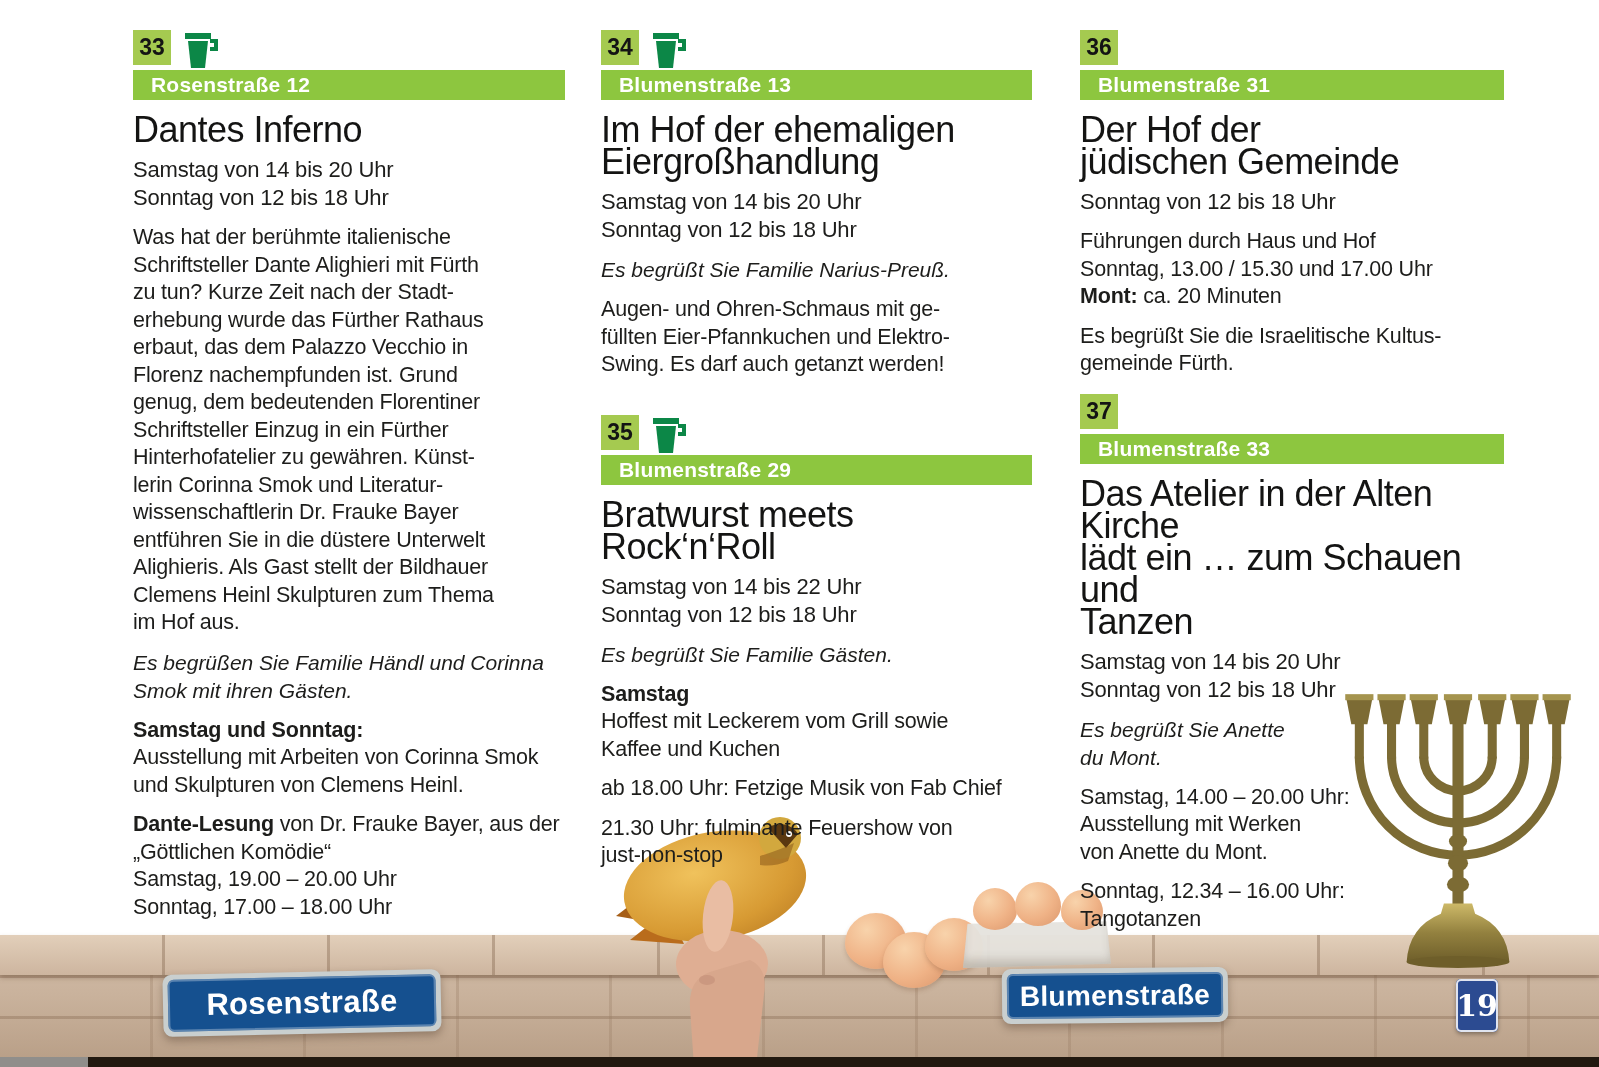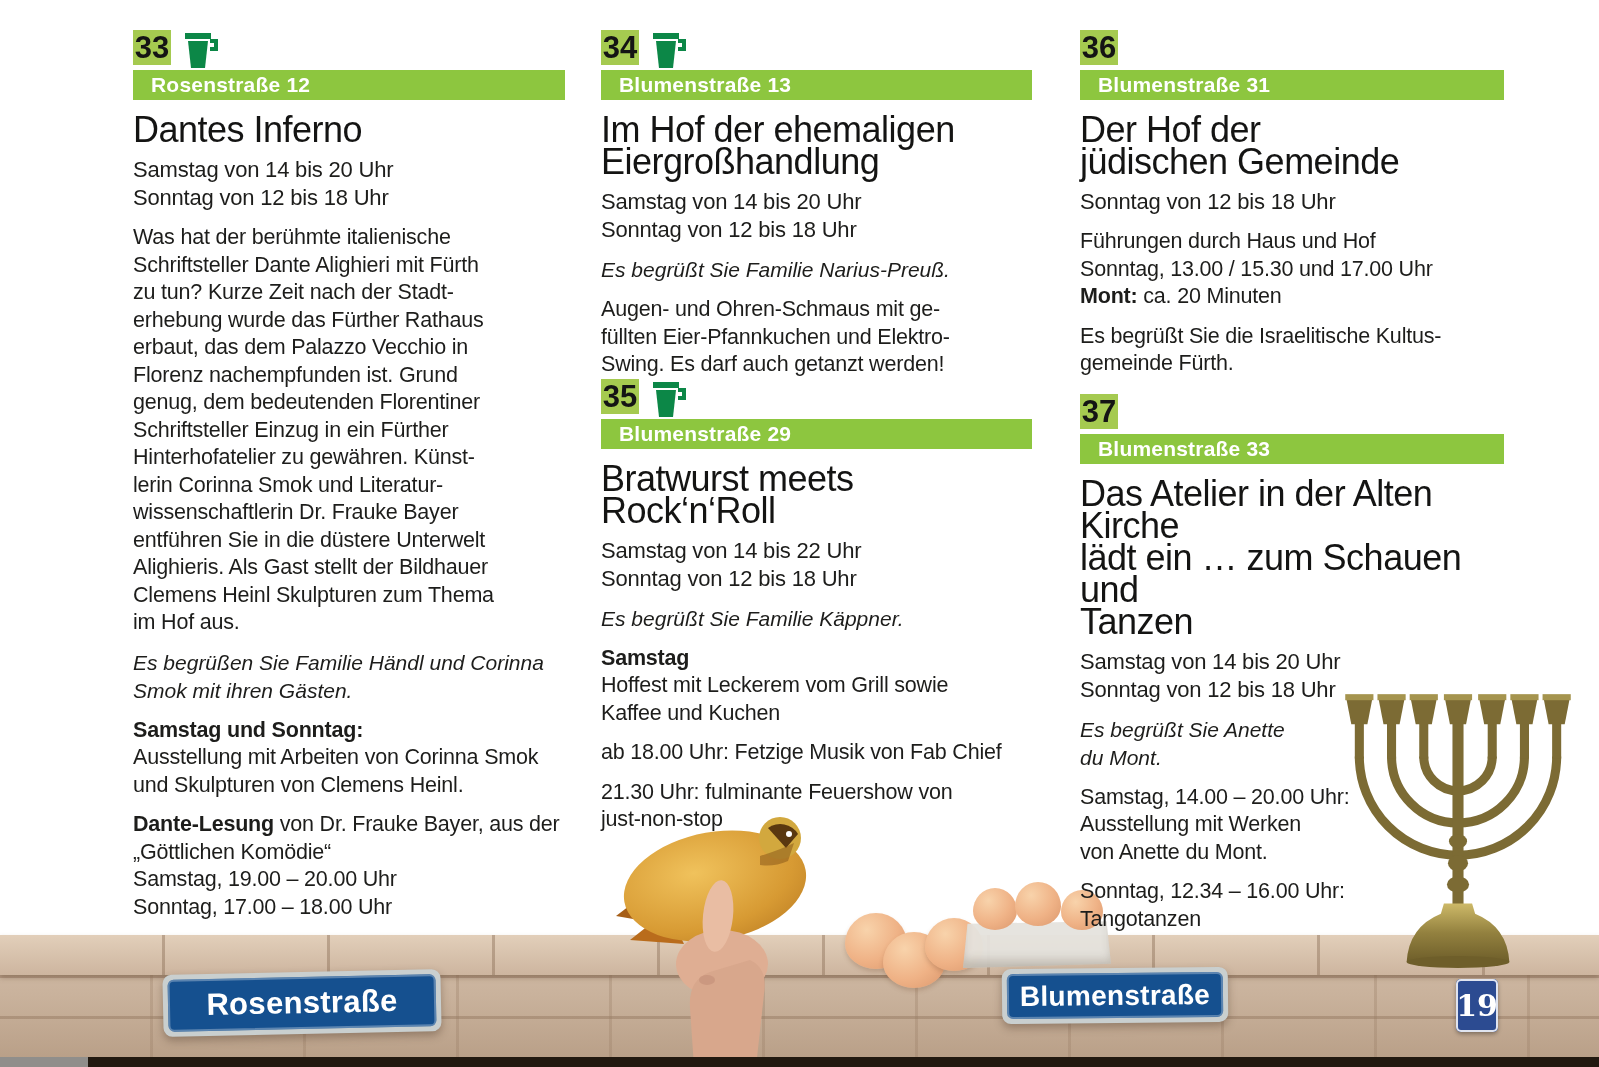--- a/index.html
+++ b/index.html
@@ -8,37 +8,37 @@
     background:#ffffff;color:#1d1d1b;
     font-family:"Liberation Sans",sans-serif;
   }
   .col{position:absolute;top:30px;z-index:3;}
   #col-1{left:133px;width:432px;}
   #col-2{left:601px;width:431px;}
   #col-3{left:1080px;width:424px;}
 
   .num-row{display:flex;align-items:flex-start;height:38px;}
   .num{
-    background:#a5ca50;color:#141414;font-weight:bold;font-size:31px;
+    background:#a5ca50;color:#141414;font-weight:bold;font-size:23px;
     width:38px;height:35px;line-height:35px;text-align:center;
   }
   .mug{margin-left:9px;margin-top:1px;}
   .street{
     margin-top:2px;background:#8dc63f;color:#ffffff;font-weight:bold;
     font-size:21px;height:30px;line-height:30px;padding-left:18px;letter-spacing:.2px;
   }
   .title{
     margin:14px 0 0;font-size:36px;line-height:32px;font-weight:normal;color:#141413;
     letter-spacing:-.5px;white-space:pre-line;
   }
   .times{margin:10px 0 0;font-weight:normal;font-size:22px;line-height:28px;white-space:pre-line;letter-spacing:-.2px;}
   .para{margin:12px 0 0;font-size:21.5px;line-height:27.5px;white-space:pre-line;letter-spacing:-.2px;}
   .italic{font-style:italic;font-size:21px;line-height:28px;letter-spacing:0;}
   .b{font-weight:bold;}
-  .e35{}
+  .e35{margin-top:36px;}
   .e37{margin-top:16px;}
 
   
   #wall{
     position:absolute;left:0;right:0;bottom:0;height:130px;z-index:1;
     background:
       repeating-linear-gradient(180deg, rgba(150,122,98,0) 0 38px, rgba(150,122,98,.5) 38px 41px),
       repeating-linear-gradient(90deg, rgba(150,122,98,0) 0 150px, rgba(150,122,98,.3) 150px 153px),
       linear-gradient(180deg,#d3bda8 0%,#c9b29c 45%,#b79d85 100%);
   }
@@ -171,21 +171,21 @@
           <path d="M5 2h26v6H5z"></path>
           <path d="M8 10h20l-3 27H11z"></path>
           <path d="M30 8h8v12h-8v-4h4v-4h-4z"></path>
         </g>
       </svg>
     </div>
     <div class="street">Blumenstraße 29</div>
     <h2 class="title">Bratwurst meets Rock‘n‘Roll</h2>
     <p class="times">Samstag von 14 bis 22 Uhr
 Sonntag von 12 bis 18 Uhr</p>
-    <p class="para italic">Es begrüßt Sie Familie Käppner.</p>
+    <p class="para italic">Es begrüßt Sie Familie Gästen.</p>
     <p class="para"><span class="b">Samstag</span><span>
 Hoffest mit Leckerem vom Grill sowie
 Kaffee und Kuchen</span></p>
     <p class="para">ab 18.00 Uhr: Fetzige Musik von Fab Chief</p>
     <p class="para">21.30 Uhr: fulminante Feuershow von
 just-non-stop</p>
   </section>
 </div>
 
 <div class="col" id="col-3">

